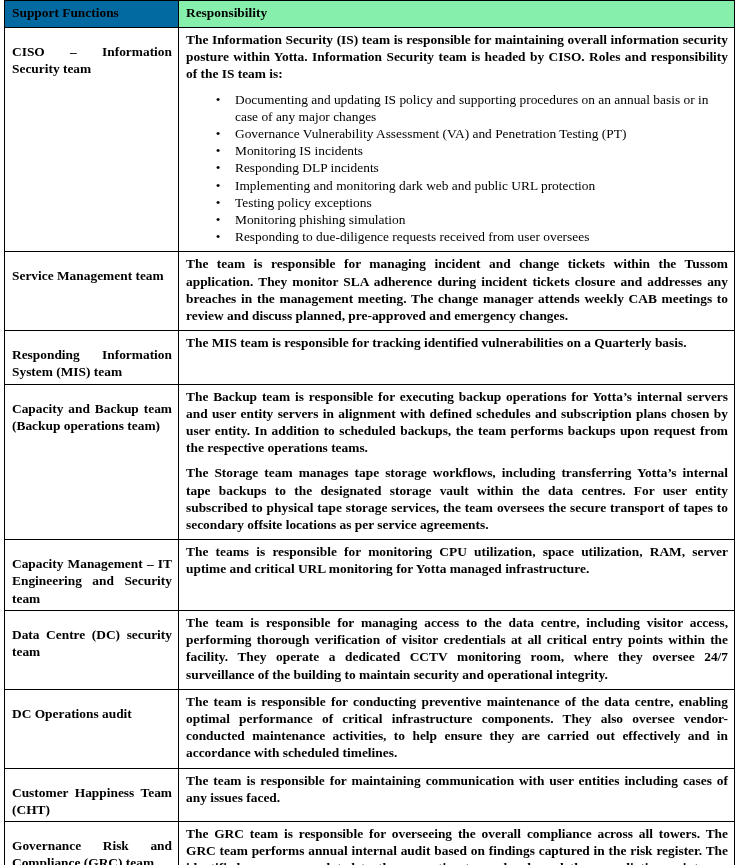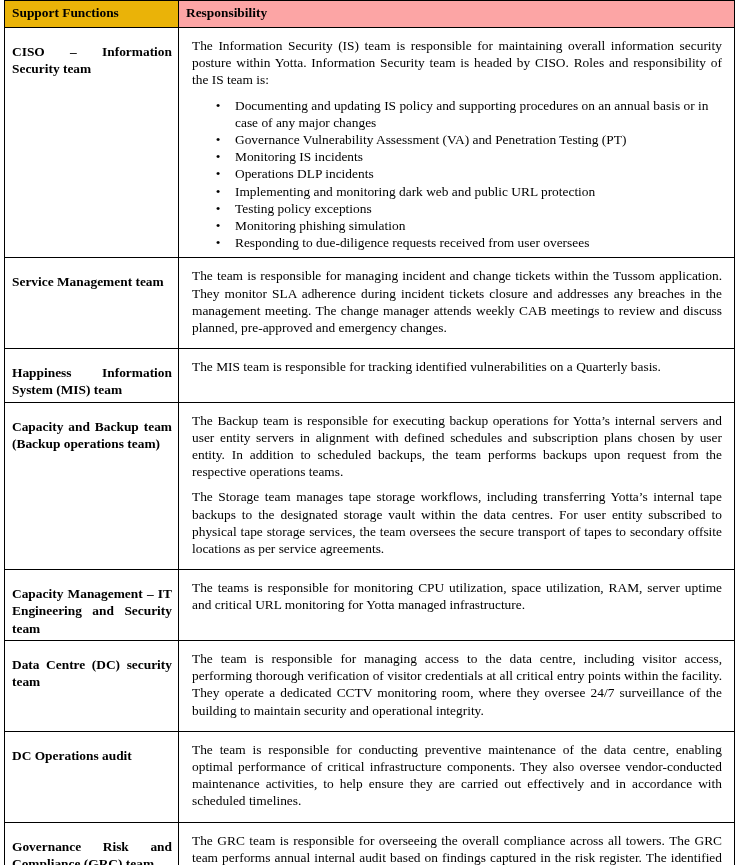--- a/index.html
+++ b/index.html
@@ -44,21 +44,21 @@
       font-weight: bold;
       padding: 15px 6px 3px 7px;
     }
     table.resp-table td.func .justify {
       text-align: justify;
       text-align-last: left;
     }
     table.resp-table td.resp {
       padding: 3px 6px 6px 7px;
     }
-    .para { margin: 6px; }
+    .para { margin: 0; font-weight: bold; }
     .para + .para { margin-top: 8px; }
     ul.bullets {
       margin: 8px 0 0 0;
       padding: 0 0 0 49px;
       list-style: none;
     }
     ul.bullets li {
       position: relative;
       padding-left: 0;
       text-align: left;
@@ -74,57 +74,57 @@
 </head>
 <body>
 
 <table class="resp-table">
   <colgroup>
       <col class="c1">
       <col class="c2">
     </colgroup>
   <thead>
     <tr>
-      <th style="background: #eab308;">Support Functions</th>
-      <th style="background: #fca5a5;">Responsibility</th>
+      <th style="background: #0369a1;">Support Functions</th>
+      <th style="background: #86efac;">Responsibility</th>
     </tr>
   </thead>
   <tbody>
 
     <tr>
       <td class="func">
         <div class="justify">CISO – Information Security team</div>
       </td>
       <td class="resp">
         <p class="para">The Information Security (IS) team is responsible for maintaining overall information security posture within Yotta. Information Security team is headed by CISO. Roles and responsibility of the IS team is:</p>
         <ul class="bullets">
           <li><span class="bullet-icon">•</span><span>Documenting and updating IS policy and supporting procedures on an annual basis or in case of any major changes</span></li>
           <li><span class="bullet-icon">•</span><span>Governance Vulnerability Assessment (VA) and Penetration Testing (PT)</span></li>
           <li><span class="bullet-icon">•</span><span>Monitoring IS incidents</span></li>
-          <li><span class="bullet-icon">•</span><span>Operations DLP incidents</span></li>
+          <li><span class="bullet-icon">•</span><span>Responding DLP incidents</span></li>
           <li><span class="bullet-icon">•</span><span>Implementing and monitoring dark web and public URL protection</span></li>
           <li><span class="bullet-icon">•</span><span>Testing policy exceptions</span></li>
           <li><span class="bullet-icon">•</span><span>Monitoring phishing simulation</span></li>
           <li><span class="bullet-icon">•</span><span>Responding to due-diligence requests received from user oversees</span></li>
         </ul>
       </td>
     </tr>
 
     <tr>
       <td class="func">
         <div class="justify">Service Management team</div>
       </td>
       <td class="resp">
         <p class="para">The team is responsible for managing incident and change tickets within the Tussom application. They monitor SLA adherence during incident tickets closure and addresses any breaches in the management meeting. The change manager attends weekly CAB meetings to review and discuss planned, pre-approved and emergency changes.</p>
       </td>
     </tr>
 
     <tr>
       <td class="func">
-        <div class="justify">Happiness Information System (MIS) team</div>
+        <div class="justify">Responding Information System (MIS) team</div>
       </td>
       <td class="resp">
         <p class="para">The MIS team is responsible for tracking identified vulnerabilities on a Quarterly basis.</p>
       </td>
     </tr>
 
     <tr>
       <td class="func">
         <div class="justify">Capacity and Backup team (Backup operations team)</div>
       </td>
@@ -154,20 +154,28 @@
 
     <tr>
       <td class="func">
         <div class="justify">DC Operations audit</div>
       </td>
       <td class="resp">
         <p class="para">The team is responsible for conducting preventive maintenance of the data centre, enabling optimal performance of critical infrastructure components. They also oversee vendor-conducted maintenance activities, to help ensure they are carried out effectively and in accordance with scheduled timelines.</p>
       </td>
     </tr>
 
+    <tr>
+      <td class="func">
+        <div class="justify">Customer Happiness Team (CHT)</div>
+      </td>
+      <td class="resp">
+        <p class="para">The team is responsible for maintaining communication with user entities including cases of any issues faced.</p>
+      </td>
+    </tr>
 
     <tr>
       <td class="func">
         <div class="justify">Governance Risk and Compliance (GRC) team</div>
       </td>
       <td class="resp">
         <p class="para">The GRC team is responsible for overseeing the overall compliance across all towers. The GRC team performs annual internal audit based on findings captured in the risk register. The identified gaps are escalated to the respective tower heads and the remediation points are discussed along with targeted date of closure. Additionally, the Head of GRC conducts an annual review of the security policy to help ensure compliance.</p>
       </td>
     </tr>
   </tbody>

